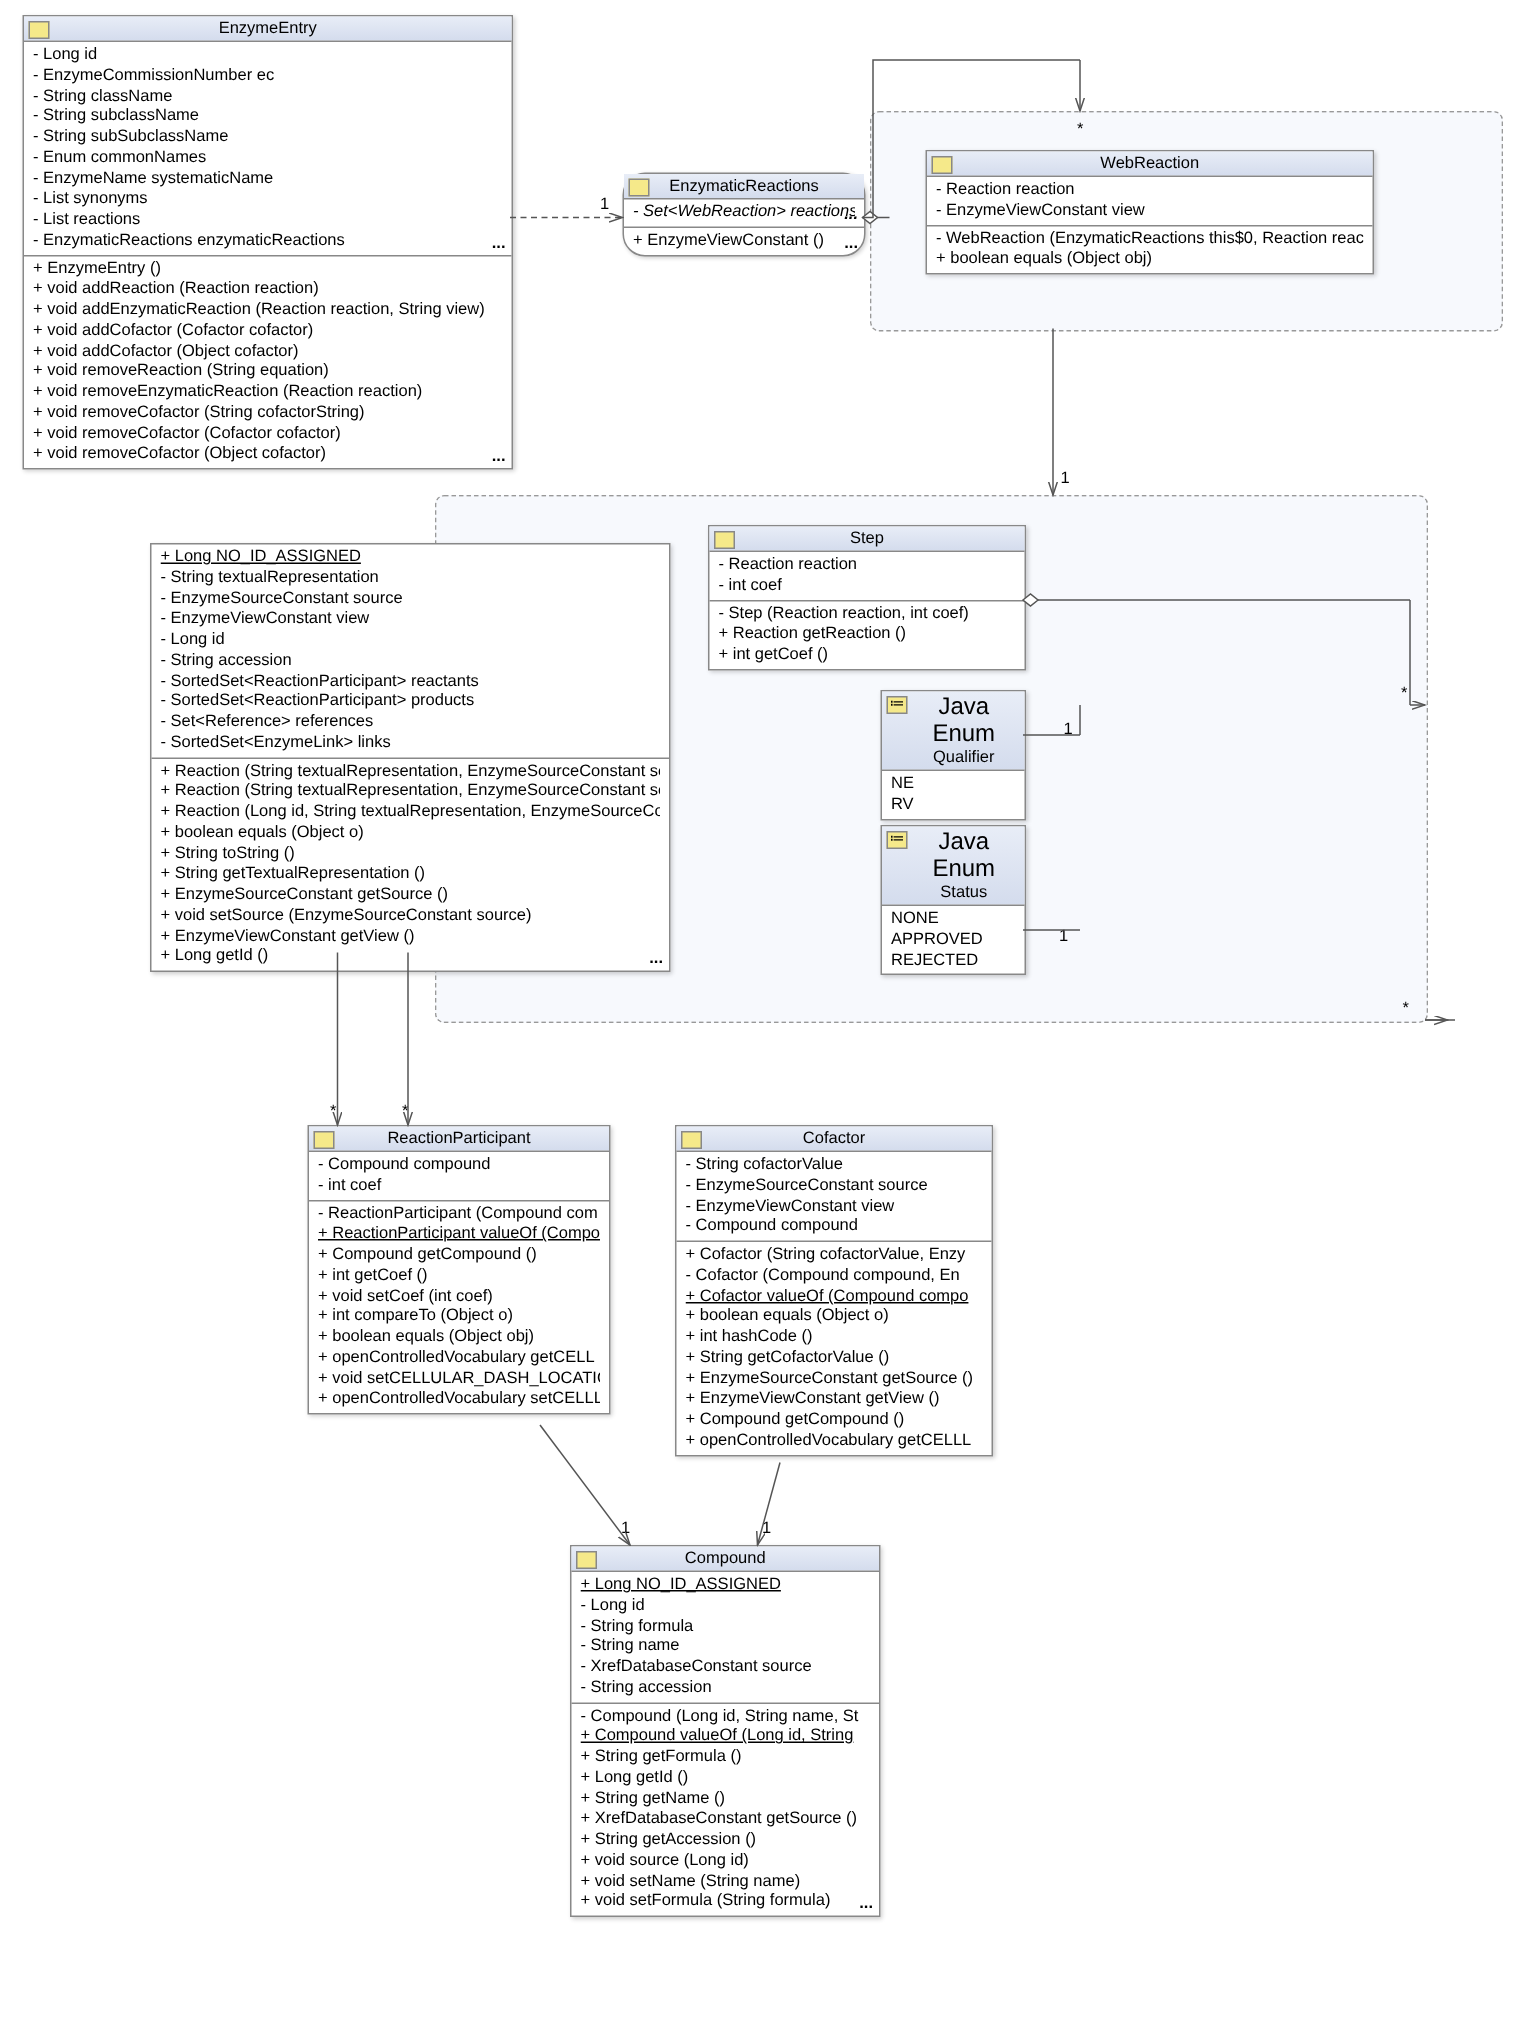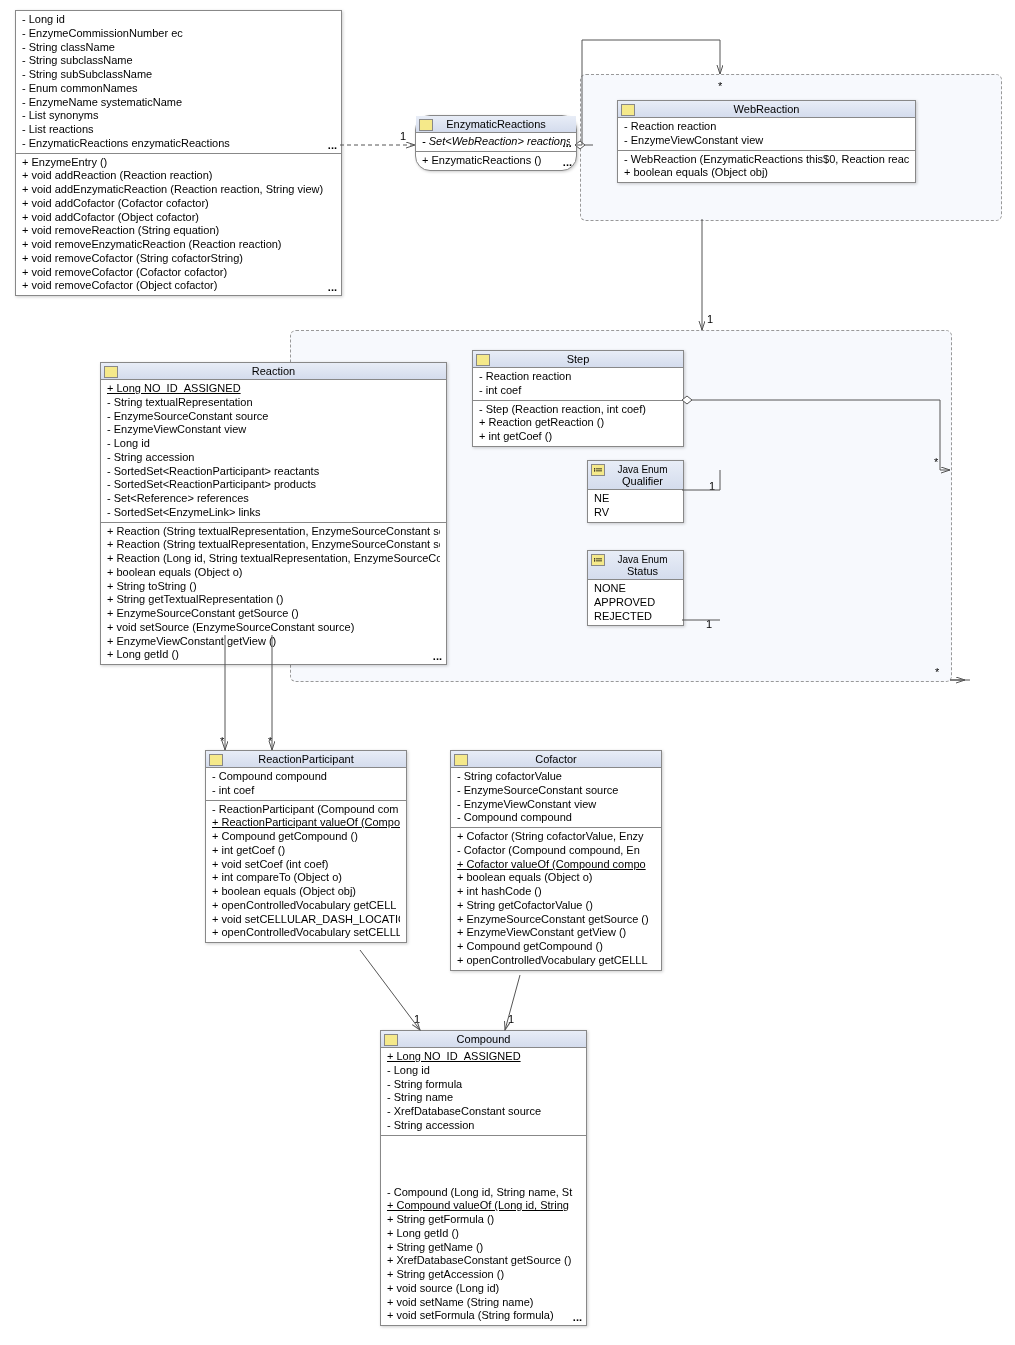--- a/index.html
+++ b/index.html
@@ -68,30 +68,33 @@
     font-size: 11px;
     background: transparent;
   }
   svg.connectors {
     position: absolute;
     left: 0; top: 0;
     width: 1015px;
     height: 1345px;
     pointer-events: none;
   }
-  .enum-title-sub { font-size:10px; }
+  .enum-title-sub { font-size:16px; }
 </style>
 </head>
 <body>
 
 <div class="container" style="left:580px; top:74px; width:420px; height:145px;"></div>
 
 <div class="container" style="left:290px; top:330px; width:660px; height:350px;"></div>
 
 <div class="class-box" style="left:15px; top:10px; width:325px;">
+  <div class="class-title"><span class="class-icon"></span>
+    <span>EnzymeEntry</span>
+  </div>
   <div class="section" style="position:relative;">
     <div class="row">- Long id</div>
     <div class="row">- EnzymeCommissionNumber ec</div>
     <div class="row">- String className</div>
     <div class="row">- String subclassName</div>
     <div class="row">- String subSubclassName</div>
     <div class="row">- Enum commonNames</div>
     <div class="row">- EnzymeName systematicName</div>
     <div class="row">- List synonyms</div>
     <div class="row">- List reactions</div>
@@ -115,43 +118,40 @@
 
 <div class="class-box" style="left:415px; top:115px; width:160px;border-radius:15px;">
   <div class="class-title"><span class="class-icon"></span>
     <span>EnzymaticReactions</span>
   </div>
   <div class="section" style="position:relative;font-style:italic;">
     <div class="row">- Set&lt;WebReaction&gt; reactions</div>
     <span class="ellipsis">...</span>
   </div>
   <div class="section" style="position:relative;">
-    <div class="row">+ EnzymaticReactions ()</div>
+    <div class="row">+ EnzymeViewConstant ()</div>
     <span class="ellipsis">...</span>
   </div>
 </div>
 
 <div class="class-box" style="left:593px; top:100px; width:297px;margin-left:24px;">
   <div class="class-title"><span class="class-icon"></span>
     <span>WebReaction</span>
   </div>
   <div class="section">
     <div class="row">- Reaction reaction</div>
     <div class="row">- EnzymeViewConstant view</div>
   </div>
   <div class="section">
     <div class="row">- WebReaction (EnzymaticReactions this$0, Reaction react</div>
     <div class="row">+ boolean equals (Object obj)</div>
   </div>
 </div>
 
 <div class="class-box" style="left:100px; top:362px; width:345px;">
-  <div class="class-title"><span class="class-icon"></span>
-    <span>Reaction</span>
-  </div>
   <div class="section">
     <div class="row underline">+ Long NO_ID_ASSIGNED</div>
     <div class="row">- String textualRepresentation</div>
     <div class="row">- EnzymeSourceConstant source</div>
     <div class="row">- EnzymeViewConstant view</div>
     <div class="row">- Long id</div>
     <div class="row">- String accession</div>
     <div class="row">- SortedSet&lt;ReactionParticipant&gt; reactants</div>
     <div class="row">- SortedSet&lt;ReactionParticipant&gt; products</div>
     <div class="row">- Set&lt;Reference&gt; references</div>
@@ -263,21 +263,21 @@
     <span>Compound</span>
   </div>
   <div class="section">
     <div class="row underline">+ Long NO_ID_ASSIGNED</div>
     <div class="row">- Long id</div>
     <div class="row">- String formula</div>
     <div class="row">- String name</div>
     <div class="row">- XrefDatabaseConstant source</div>
     <div class="row">- String accession</div>
   </div>
-  <div class="section" style="position:relative;margin-top:48px;">
+  <div class="section" style="position:relative;">
     <div class="row">-  Compound (Long id, String name, St</div>
     <div class="row underline">+ Compound valueOf (Long id, String</div>
     <div class="row">+ String getFormula ()</div>
     <div class="row">+ Long getId ()</div>
     <div class="row">+ String getName ()</div>
     <div class="row">+ XrefDatabaseConstant getSource ()</div>
     <div class="row">+ String getAccession ()</div>
     <div class="row">+ void source (Long id)</div>
     <div class="row">+ void setName (String name)</div>
     <div class="row">+ void setFormula (String formula)</div>

